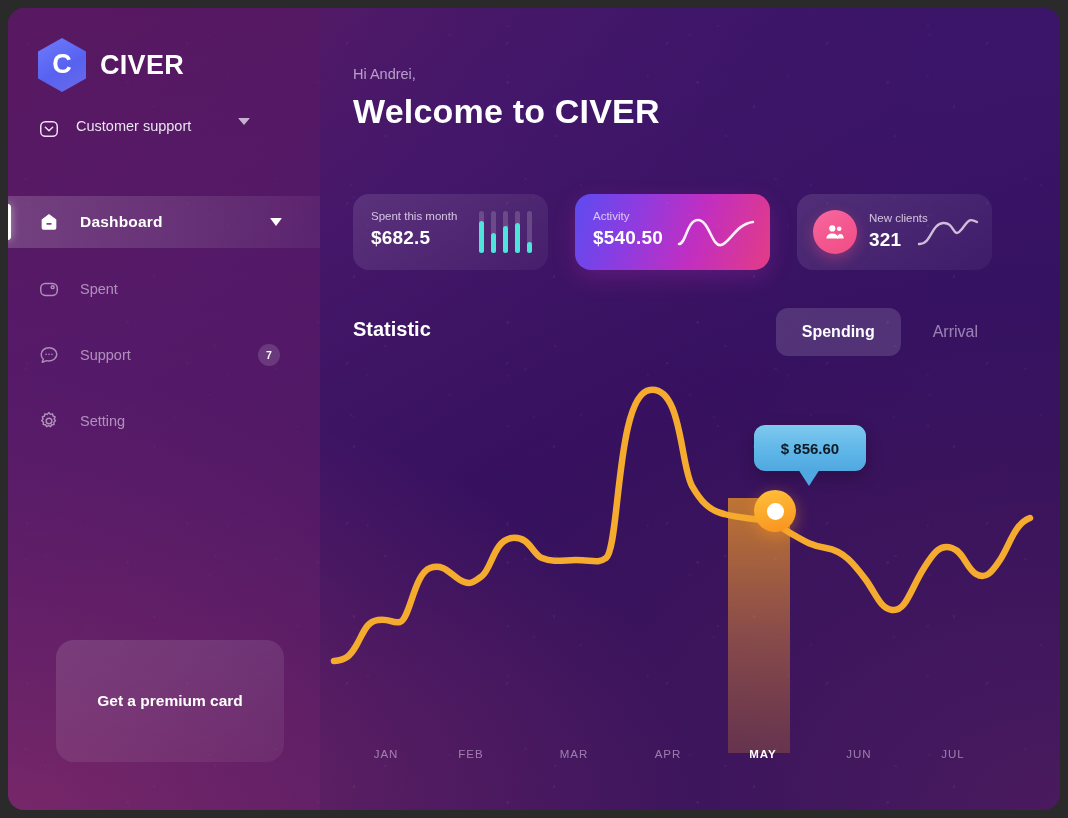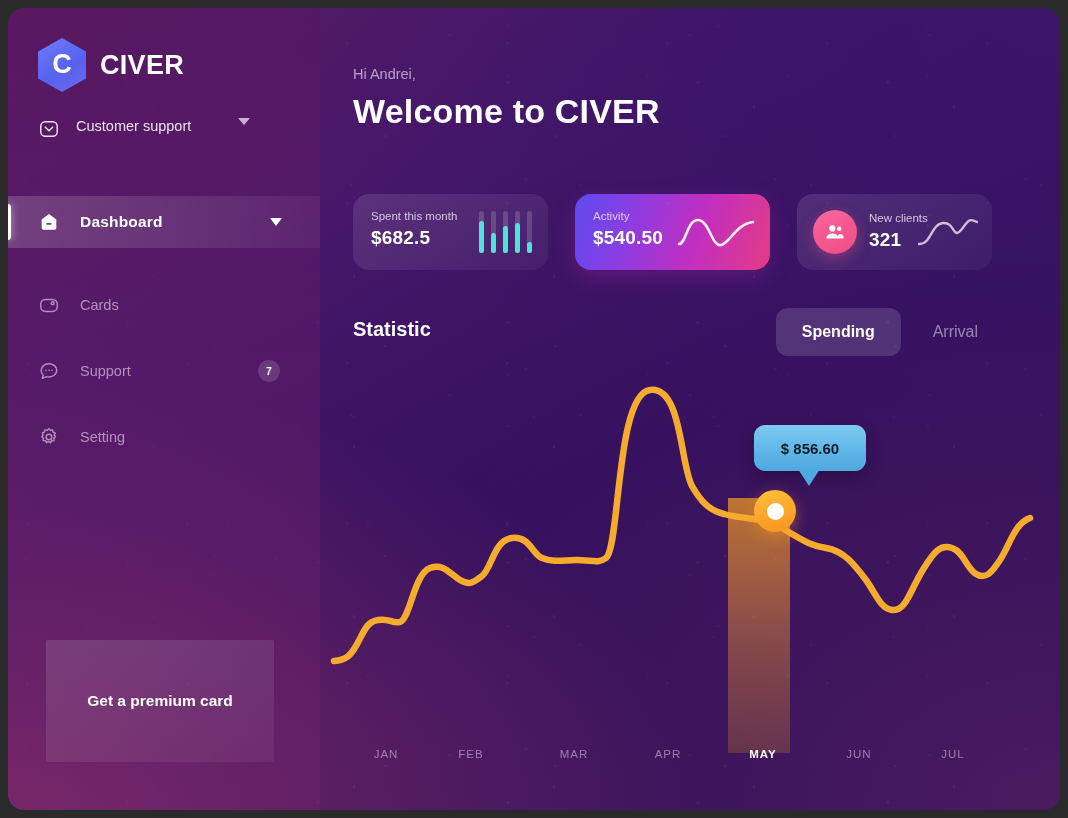--- a/index.html
+++ b/index.html
@@ -57,34 +57,34 @@
   .cs-label{ color:#ece3f2; font-size:14.5px; }
   .tri{ width:0;height:0; border-left:6px solid transparent; border-right:6px solid transparent;
         border-top:7px solid rgba(232,220,240,.78); border-radius:1px; margin-left:auto; margin-right:32px;}
 
   .nav{ position:absolute; left:0; top:188px; width:100%; }
   .nav-item{ position:relative; height:50px; display:flex; align-items:center;
              padding-left:30px; gap:20px; margin-bottom:16px; }
   .nav-item .ico{ width:22px; height:22px; flex:0 0 22px; display:flex; align-items:center; justify-content:center;}
   .nav-item .lbl{ font-size:14.5px; color:rgba(232,214,238,.62); }
   .nav-item.active{
-    height:52px; margin-bottom:32px;
+    height:52px; margin-bottom:16px;
     background:linear-gradient(90deg, rgba(255,255,255,.17) 0%, rgba(255,255,255,.11) 55%, rgba(255,255,255,.05) 100%);
   }
   .nav-item.active .lbl{ color:#fff; font-size:15.5px; font-weight:bold; letter-spacing:.2px; }
   .active-bar{ position:absolute; left:-4px; top:8px; width:7px; height:36px;
                background:#fdfdfd; border-radius:4px; box-shadow:0 0 9px rgba(255,255,255,.5); }
   .badge{ margin-left:auto; margin-right:40px; min-width:22px; height:22px; border-radius:50%;
           background:rgba(255,255,255,.14); color:#fff; font-size:10.5px; font-weight:bold;
           display:flex; align-items:center; justify-content:center; }
   .nav-tri{ margin-left:auto; margin-right:38px; width:0;height:0;
             border-left:6px solid transparent;border-right:6px solid transparent;border-top:8px solid #fff;border-radius:1px;}
 
-  .promo{ position:absolute; left:38px; bottom:48px; width:228px; height:122px;
-          border-radius:2px; background:linear-gradient(160deg, rgba(255,255,255,.13), rgba(255,255,255,.05));
+  .promo{ position:absolute; left:48px; bottom:48px; width:228px; height:122px;
+          border-radius:18px; background:linear-gradient(160deg, rgba(255,255,255,.13), rgba(255,255,255,.05));
           display:flex; flex-direction:column; align-items:center; justify-content:center; gap:18px; }
   .promo-title{ color:#fff; font-size:15.5px; font-weight:bold; }
   .promo-btn{ width:140px; height:36px; border-radius:10px; border:0;
               background:linear-gradient(100deg,#ffffff 0%,#f3eef6 45%,#dfd6e4 100%);
               color:#17121c; font-size:12.5px; font-weight:bold; font-family:inherit; cursor:pointer;
               box-shadow:0 4px 12px rgba(0,0,0,.22); }
 
   
   .main{ position:absolute; left:312px; top:0; right:0; bottom:0; }
   .greet{ position:absolute; left:33px; top:58px; color:rgba(226,208,236,.72); font-size:14.5px;}
@@ -174,21 +174,21 @@
         <span class="nav-tri"></span>
       </div>
 
       <div class="nav-item">
         <span class="ico">
           <svg width="22" height="22" viewBox="0 0 24 24" fill="none" stroke="rgba(232,214,238,.62)" stroke-width="1.6" stroke-linecap="round" stroke-linejoin="round">
             <rect x="3" y="6" width="18" height="13" rx="5"></rect>
               <circle cx="16" cy="10" r="1.6"></circle>
           </svg>
         </span>
-        <span class="lbl">Cards</span>
+        <span class="lbl">Spent</span>
       </div>
 
 
 
       <div class="nav-item">
         <span class="ico">
           <svg width="22" height="22" viewBox="0 0 24 24" fill="none" stroke="rgba(232,214,238,.62)" stroke-width="1.6" stroke-linecap="round" stroke-linejoin="round">
             <path d="M20.5 11.3c0 4-3.8 7.2-8.5 7.2a10 10 0 0 1-2.6-.34L4.6 20l1.2-3.3a6.8 6.8 0 0 1-2.3-5.4c0-4 3.8-7.2 8.5-7.2s8.5 3.2 8.5 7.2z"></path>
             <circle cx="8.8" cy="11.3" r=".85" fill="rgba(232,214,238,.62)" stroke="none"></circle>
             <circle cx="12" cy="11.3" r=".85" fill="rgba(232,214,238,.62)" stroke="none"></circle>

